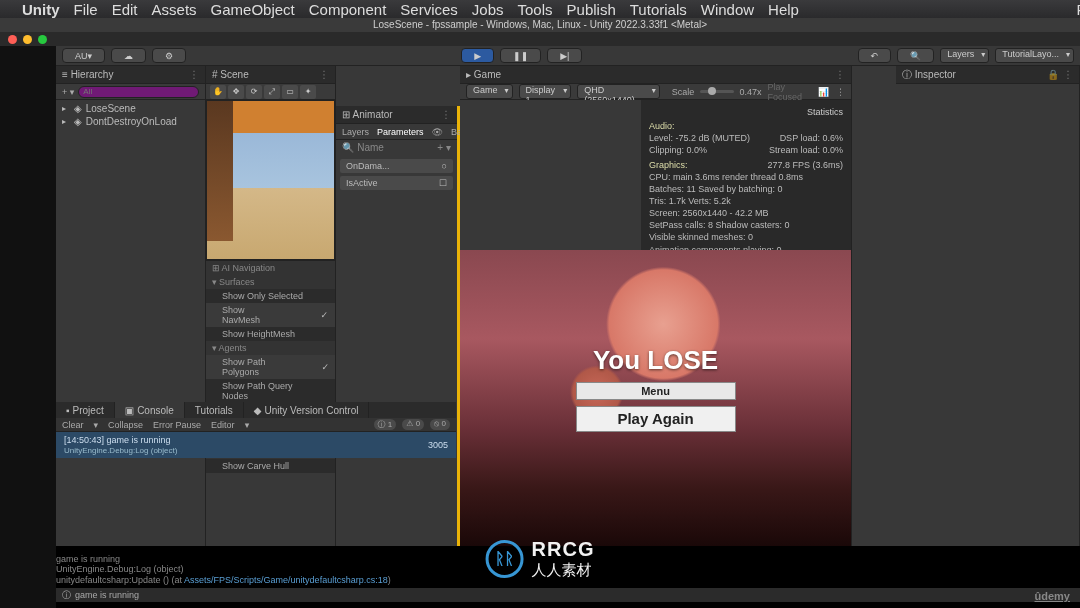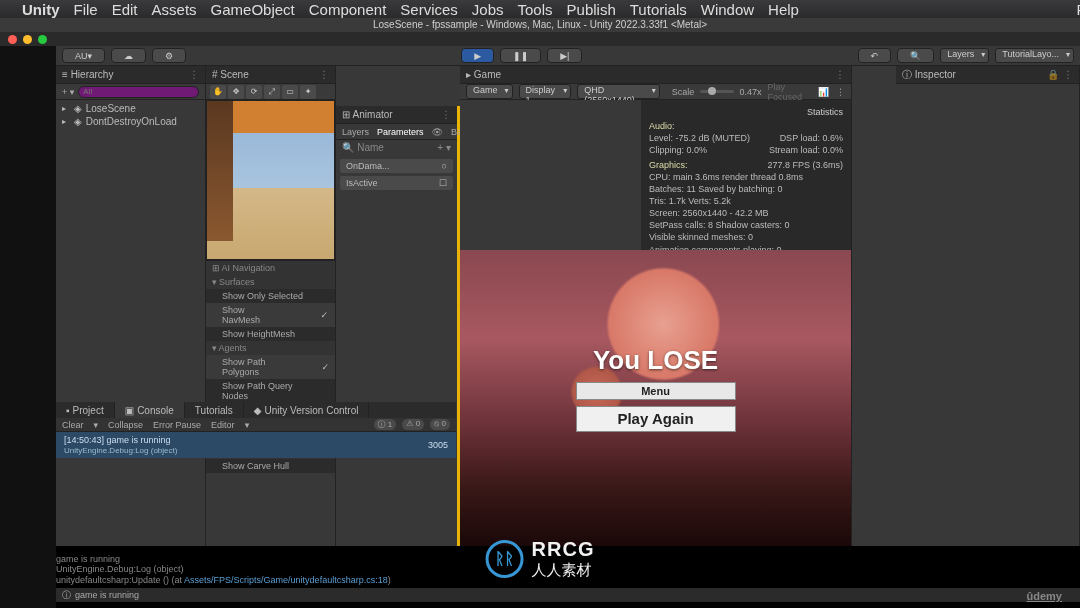--- a/index.html
+++ b/index.html
@@ -87,21 +87,21 @@
 .log-row .sub{ color:#9bc; font-size:8px;}
 
 
 .foot-logs { position:absolute; left:56px; bottom:22px; font-size:9px; color:#888; line-height:1.2;}
 .foot-logs a{color:#5a9fd4; text-decoration:none;}
 .status-bar { position:absolute; left:56px; right:0; bottom:6px; height:14px; background:#2b2b2b; display:flex; align-items:center; padding:0 6px; font-size:9px; color:#aaa; gap:4px;}
 .watermark { position:absolute; left:50%; bottom:28px; transform:translateX(-50%); display:flex; align-items:center; gap:8px; color:#fff; font-weight:700; opacity:.95;}
 .watermark .logo{width:38px;height:38px;border:3px solid #3a9fe0;border-radius:50%;display:flex;align-items:center;justify-content:center;color:#3a9fe0;font-size:16px;}
 .watermark .txt{font-size:20px; letter-spacing:1px;}
 .watermark .sub{font-size:15px; font-weight:400; display:block;}
-.udemy { position:absolute; right:18px; bottom:6px; font-size:11px; color:#888; font-weight:600;text-decoration:underline;}
+.udemy { position:absolute; right:10px; bottom:6px; font-size:11px; color:#888; font-weight:600;text-decoration:underline;}
 
 .left-gutter { position:absolute; left:0; top:46px; bottom:0; width:56px; background:#111;}
 </style>
 </head>
 <body>
 
 <div class="left-gutter"></div>
 
 <div class="mac-bar">
   <span class="apple"></span>

